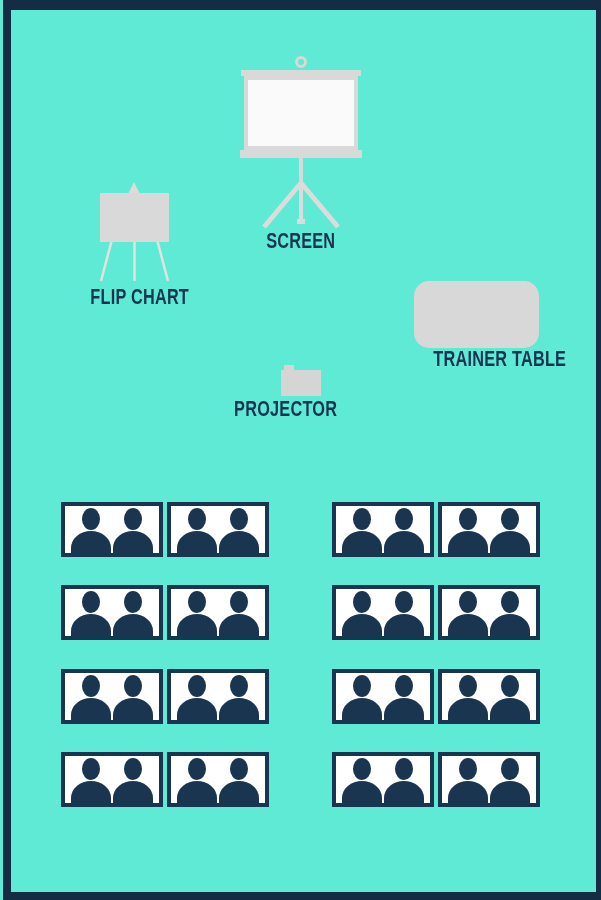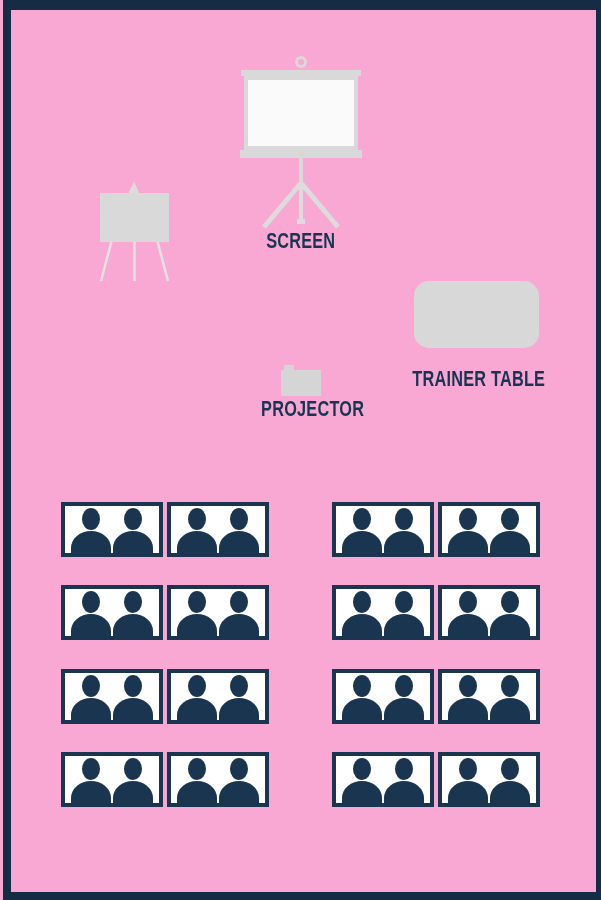--- a/index.html
+++ b/index.html
@@ -6,21 +6,21 @@
     --navy:#1a3550;
     --frame:#152c45;
     --label:#173450;
     --gray:#d9d9d9;
     --gray-light:#dcdcdc;
     --leg:#e2e2e2;
     --screen-fill:#fbfafa;
   }
   html,body{margin:0;padding:0;background:#fff;}
   .page{
-    position:relative;width:601px;height:900px;background:#f9a8d4;
+    position:relative;width:601px;height:900px;background:#5eead4;
     overflow:hidden;font-family:"Liberation Sans",sans-serif;
   }
   .room{
     position:absolute;left:3px;top:0;right:0;bottom:0;
     border-style:solid;border-color:var(--frame);
     border-width:10px 5px 8px 8px;
   }
   .canvas{position:relative;width:100%;height:100%;}
 
   .eq{position:absolute;}
@@ -33,22 +33,22 @@
   .projector-body{position:absolute;left:0;top:5px;width:40px;height:26px;background:#d5d5d5;}
 
   .eq-label{
     position:absolute;width:200px;text-align:center;
     font-weight:700;font-size:22px;line-height:22px;color:var(--label);
     letter-spacing:.3px;white-space:nowrap;
   }
   .eq-label .cond{display:inline-block;transform:scaleX(.74);transform-origin:center;}
   .screen-label{left:190px;top:220px;}
   .easel-label{left:29px;top:276px;}
-  .trainer-label{left:358px;top:358px;width:220px;}
-  .projector-label{left:202px;top:388px;}
+  .trainer-label{left:358px;top:338px;width:220px;text-align:right;}
+  .projector-label{left:175px;top:388px;}
 
   .seating-area{position:absolute;left:0;top:0;width:100%;height:100%;}
   .seat-row{position:absolute;left:50px;display:flex;gap:63px;}
   .tgroup{display:flex;gap:4px;}
   .table{
     box-sizing:border-box;width:102px;height:55px;background:#fff;
     border:4px solid var(--navy);
     display:flex;align-items:flex-end;justify-content:space-between;
     padding:0 6px;
   }
@@ -85,20 +85,21 @@
       </div>
 
       <svg class="eq" style="left:85px;top:170px" width="90" height="110" viewBox="0 0 90 110">
         <polygon points="38,2 32,14 44,14" fill="#dcdcdc"></polygon>
         <line x1="18" y1="52" x2="5" y2="101" stroke="#e2e2e2" stroke-width="2.5"></line>
         <line x1="59" y1="52" x2="72" y2="101" stroke="#e2e2e2" stroke-width="2.5"></line>
         <line x1="38.5" y1="55" x2="38.5" y2="101" stroke="#e2e2e2" stroke-width="2.5"></line>
         <rect x="4" y="13" width="69" height="49" fill="#d9d9d9"></rect>
       </svg>
       <div class="eq-label easel-label">
+        <div><span class="cond">FLIP CHART</span></div>
       </div>
 
       <div class="trainer-table-shape"></div>
       <div class="eq-label trainer-label">
         <span class="cond">TRAINER TABLE</span>
       </div>
 
       <div class="projector-shape">
         <div class="projector-nub"></div>
         <div class="projector-body"></div>

